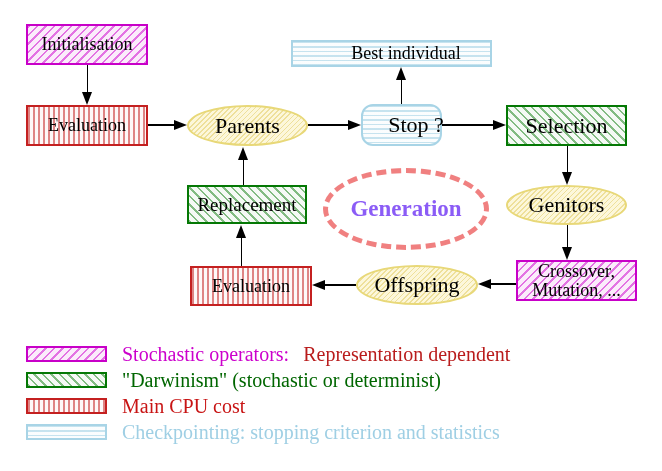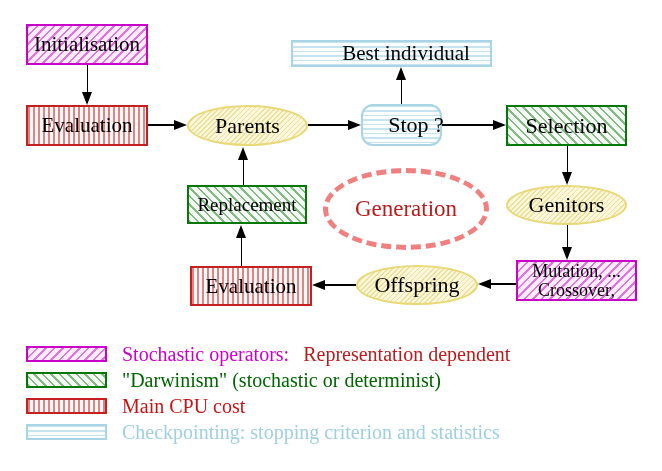--- a/index.html
+++ b/index.html
@@ -29,28 +29,28 @@
     border:2px solid #a8d4e6;
     background:repeating-linear-gradient(180deg, rgba(168,212,230,0.65) 0 1.5px, rgba(168,212,230,0.05) 1.5px 4.5px);
     padding-left:29px;
   }
   .yellow {
     border:2px solid #e8d878; border-radius:50%;
     background:#fdf8dd repeating-linear-gradient(135deg, rgba(226,204,100,0.55) 0 1.2px, rgba(226,204,100,0.02) 1.2px 3.6px);
     text-align:right;
   }
   .rounded { border-radius:12px; }
-  .f21 { font-size:21px;text-align:center; }
+  .f21 { font-size:18px;text-align:center; }
   .f22 { font-size:22px; }
   .f19 { font-size:19px; }
   .crossover-text { font-size:18px; line-height:19px; white-space:normal; }
   .generation {
     position:absolute; box-sizing:border-box; border:5px dashed #f08080; border-radius:50%;
     display:flex; align-items:center; justify-content:center;
-    color:#b91c1c; font-size:23px;
+    color:#8b5cf6; font-size:23px;font-weight:bold;
   }
   
   .hline { position:absolute; height:1.5px; background:#000; }
   .vline { position:absolute; width:1.5px; background:#000; }
   .ah { position:absolute; width:0; height:0; }
   .ah-right { border-left:13px solid #000; border-top:5px solid transparent; border-bottom:5px solid transparent; }
   .ah-left  { border-right:13px solid #000; border-top:5px solid transparent; border-bottom:5px solid transparent; }
   .ah-up    { border-bottom:13px solid #000; border-left:5px solid transparent; border-right:5px solid transparent; }
   .ah-down  { border-top:13px solid #000; border-left:5px solid transparent; border-right:5px solid transparent; }
   
@@ -76,22 +76,22 @@
   <div class="node cyan f21" style="left:291px; top:40px; width:201px; height:27px;">Best individual</div>
 
   <div class="node green f22" style="left:506px; top:105px; width:121px; height:41px;">Selection</div>
 
   <div class="node cyan rounded f22" style="left:361px; top:104px; width:81px; height:42px;">Stop ?</div>
 
   <div class="node yellow f22" style="left:506px; top:185px; width:121px; height:40px;">Genitors</div>
 
   <div class="node magenta crossover-text" style="left:516px; top:260px; width:121px; height:41px;">
     <div>
+      <div>Crossover,</div>
       <div>Mutation, ...</div>
-      <div>Crossover,</div>
     </div>
   </div>
 
   <div class="node yellow f22" style="left:356px; top:265px; width:122px; height:40px;">Offspring</div>
 
   <div class="node red f21" style="left:190px; top:266px; width:122px; height:40px;">Evaluation</div>
 
   <div class="node green f19" style="left:187px; top:185px; width:120px; height:39px;">Replacement</div>
 
   <div class="generation" style="left:323px; top:168px; width:166px; height:82px;">Generation</div>

